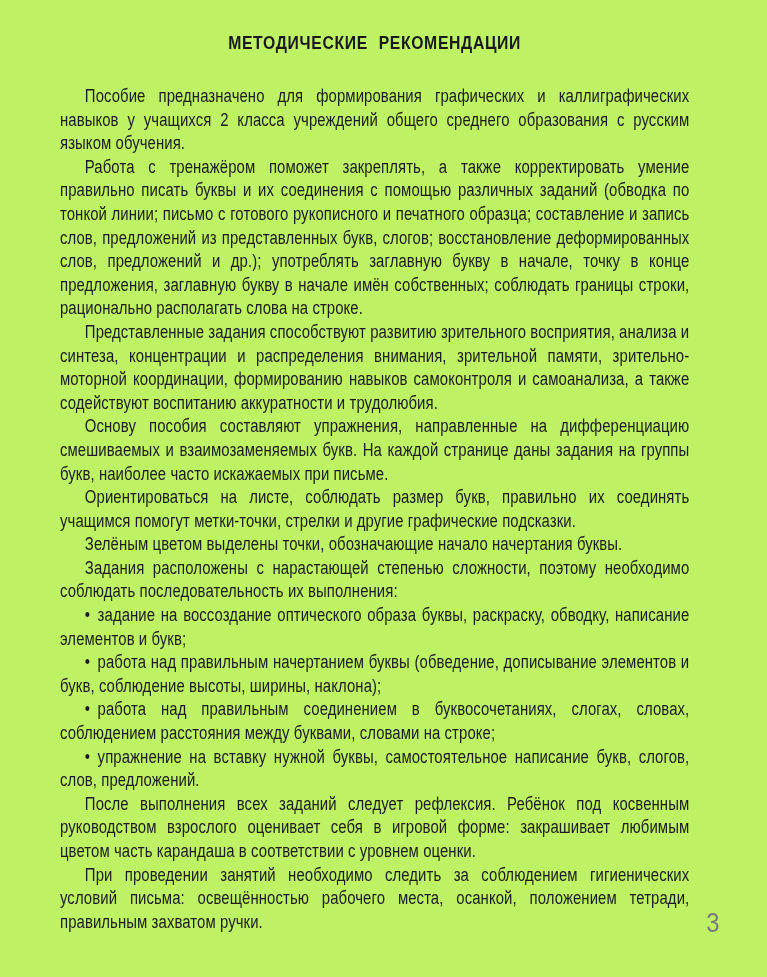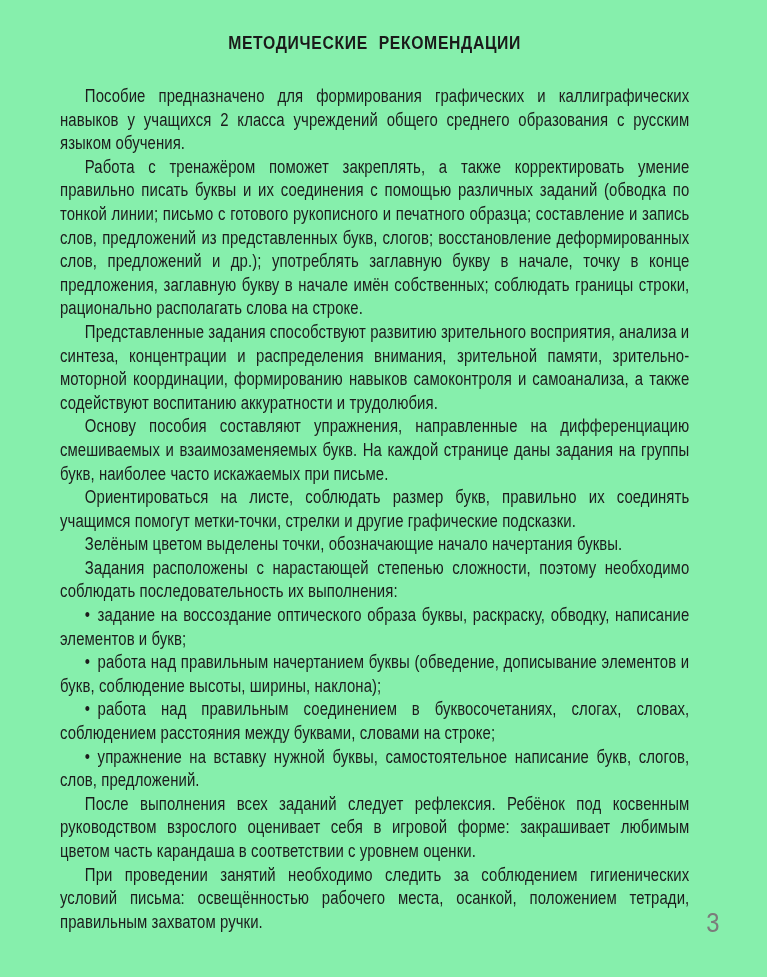--- a/index.html
+++ b/index.html
@@ -11,21 +11,21 @@
     height: 977px;
     background: #ffffff;
     position: relative;
     overflow: hidden;
     font-family: "Liberation Sans", sans-serif;
     color: #1c1c1c;
   }
   .page {
     position: absolute;
     inset: 0;
-    background: #86efac;
+    background: #bef264;
   }
   
   .content {
     position: absolute;
     left: 60px;
     top: 31px;
     width: 760px;
     transform: scaleX(0.828);
     transform-origin: 0 0;
   }

